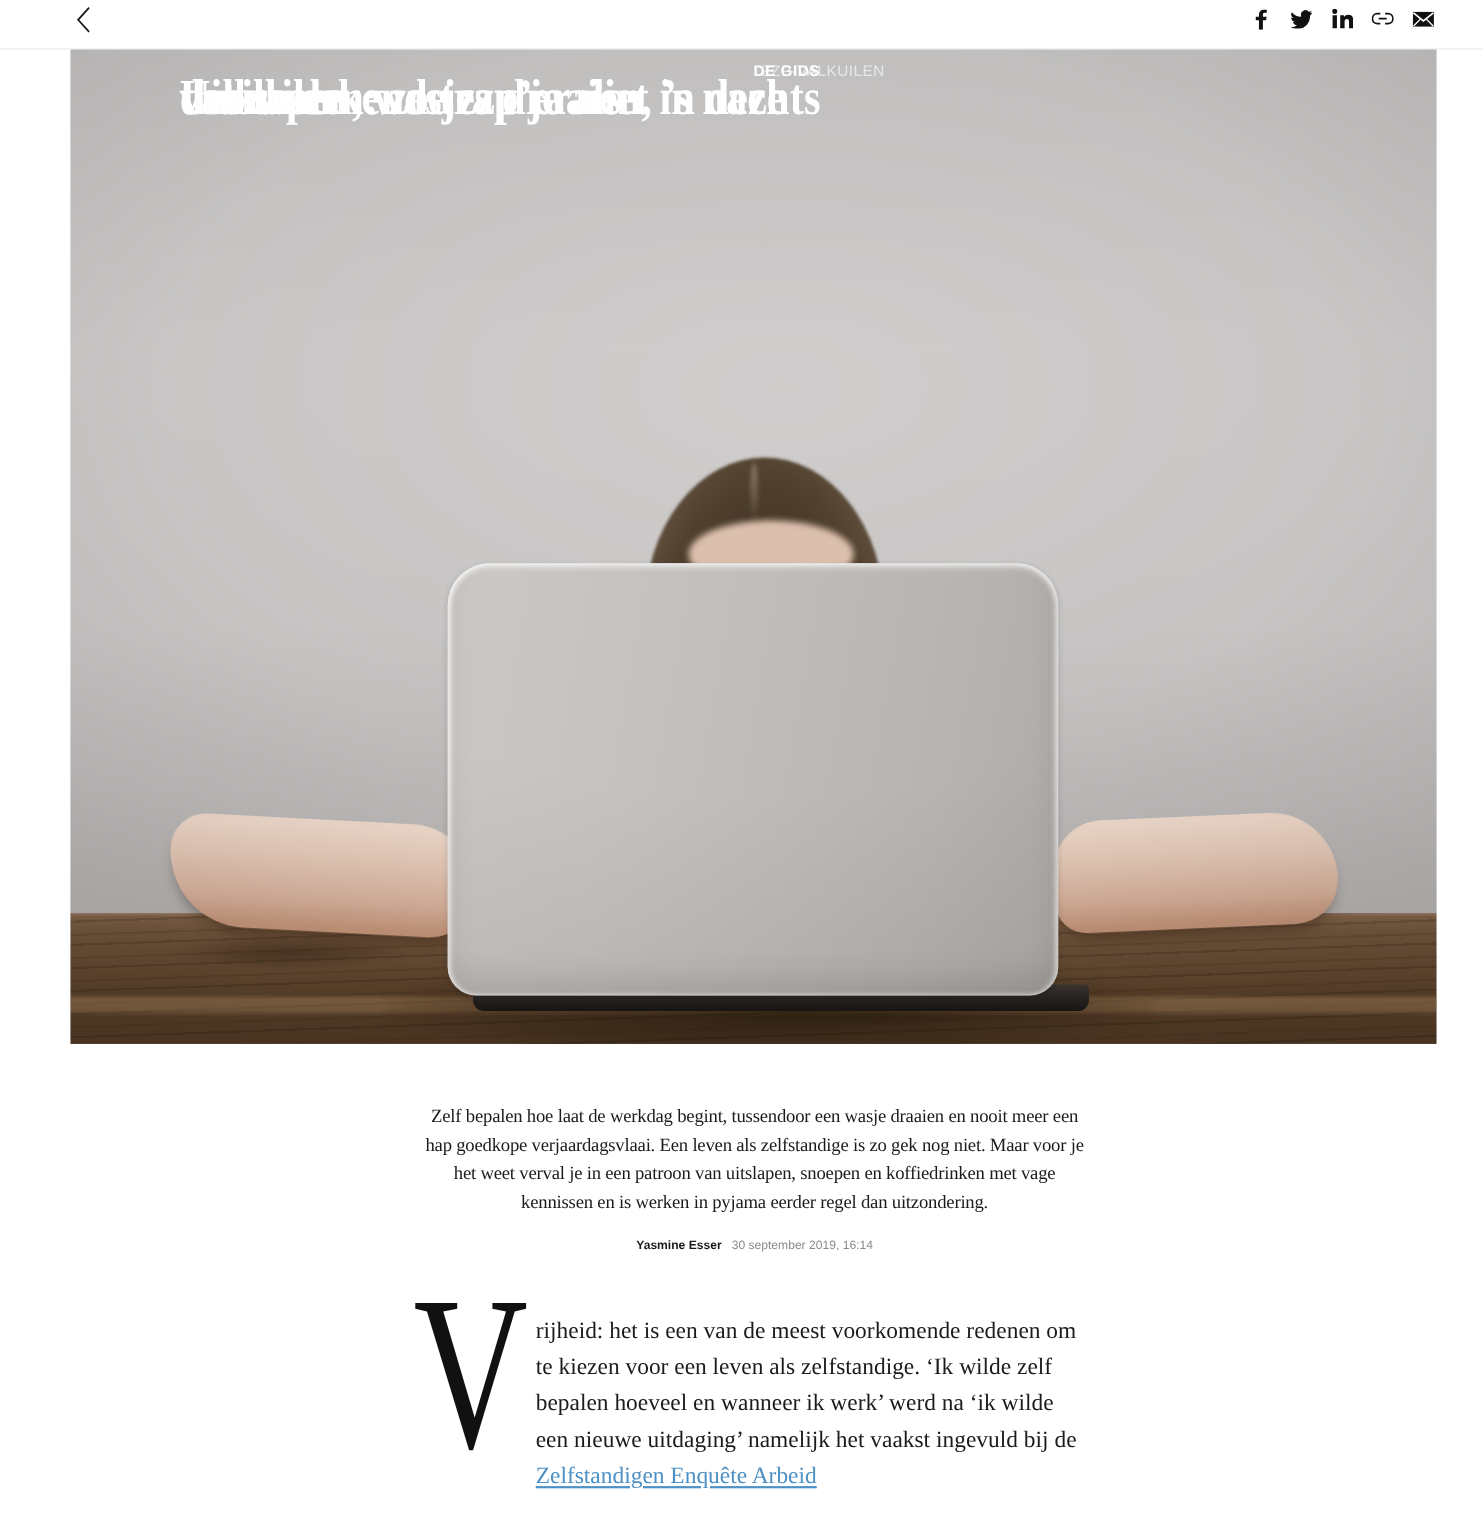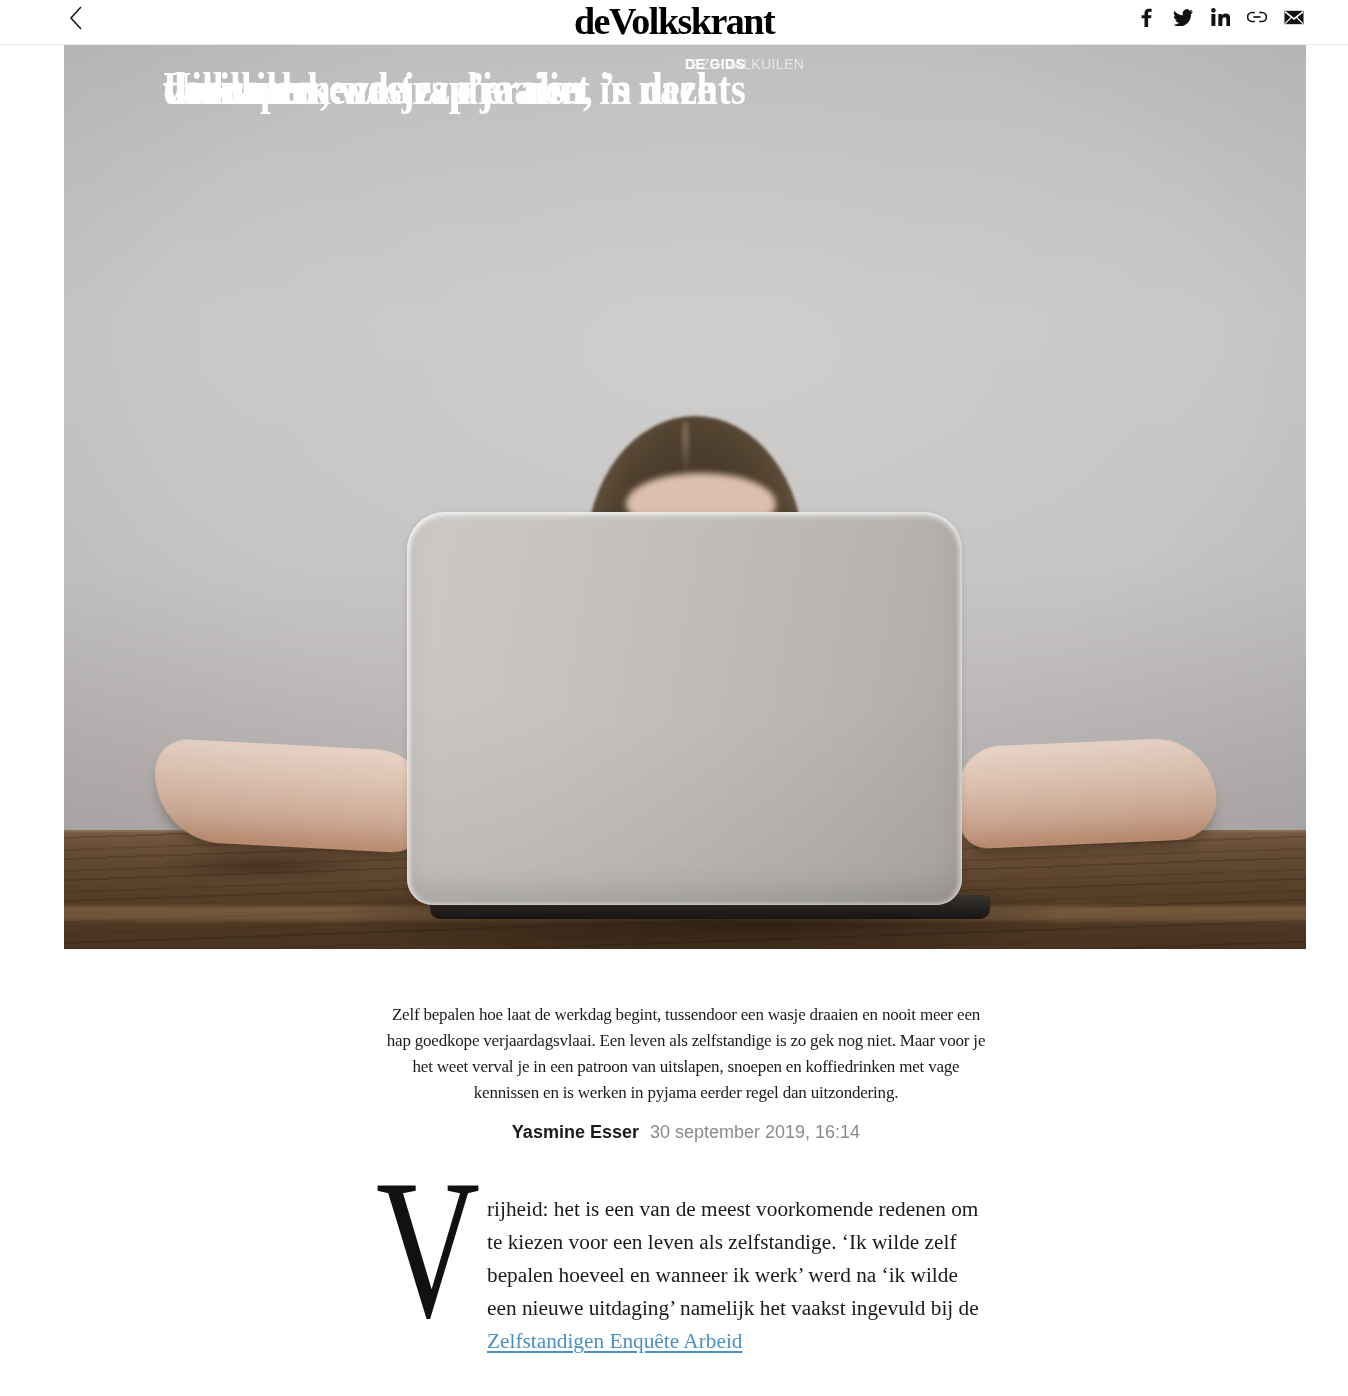--- a/index.html
+++ b/index.html
@@ -115,21 +115,21 @@
     transform:scaleX(.84);transform-origin:50% 0;
     text-shadow:0 0 1px rgba(0,0,0,.04);
   }
   
   .article{width:612px;margin-left:380px;}
   .intro{
     margin-top:53px;
     font-family:"Liberation Serif",serif;font-size:17px;line-height:26px;
     text-align:center;color:#1b1b1b;letter-spacing:-0.2px;
   }
-  .byline{margin-top:16px;text-align:center;font-size:18px;line-height:21px;}
+  .byline{margin-top:16px;text-align:center;font-size:11px;line-height:21px;}
   .byline .author{font-weight:700;color:#1a1a1a;}
   .byline .pubdate{color:var(--date-gray);margin-left:6px;}
   .body-block{position:relative;margin-top:50px;}
   .dropcap{
     position:absolute;left:-4px;top:-44px;
     font-family:"Liberation Serif",serif;font-size:200px;line-height:1;color:#111;
     transform:scaleX(.72);transform-origin:left top;
   }
   .body-text{
     padding-left:107px;
@@ -141,21 +141,20 @@
 <body>
 
 <header class="site-header">
   <button class="back-btn" aria-label="chevron-left">
     <span>
       <svg width="15" height="26" viewBox="0 0 15 26">
           <path d="M13 2 L3 13 L13 24" fill="none" stroke="#1a1a1a" stroke-width="1.6"></path>
         </svg>
     </span>
   </button>
-  <div class="logo">deVolkskrant</div>
   <nav class="social">
     <button class="sicon" aria-label="facebook">
       <svg width="11" height="19" viewBox="0 0 11 19">
           <path fill="#111" d="M7.1 19V10.3h2.9l.44-3.1H7.1V5.2c0-.9.35-1.55 1.6-1.55H10.6V.9C10.3.85 9.2.75 7.95.75 5.3.75 3.5 2.35 3.5 5v2.2H.6v3.1h2.9V19h3.6z"></path>
         </svg>
     </button>
     <button class="sicon" aria-label="twitter">
       <svg width="21" height="17" viewBox="0 0 21 17">
           <path fill="#111" d="M21 2c-.77.34-1.6.57-2.47.68A4.3 4.3 0 0 0 20.42.3a8.6 8.6 0 0 1-2.72 1.04A4.29 4.29 0 0 0 10.27 5.2c0 .34.04.66.11.98A12.18 12.18 0 0 1 1.53 1.7a4.28 4.28 0 0 0 1.33 5.72 4.26 4.26 0 0 1-1.94-.54v.06a4.29 4.29 0 0 0 3.44 4.2c-.36.1-.74.15-1.13.15-.28 0-.55-.03-.81-.08a4.3 4.3 0 0 0 4 2.98A8.6 8.6 0 0 1 0 15.96 12.13 12.13 0 0 0 6.6 17.9c7.92 0 12.25-6.56 12.25-12.25l-.01-.56A8.74 8.74 0 0 0 21 2z"></path>
         </svg>

